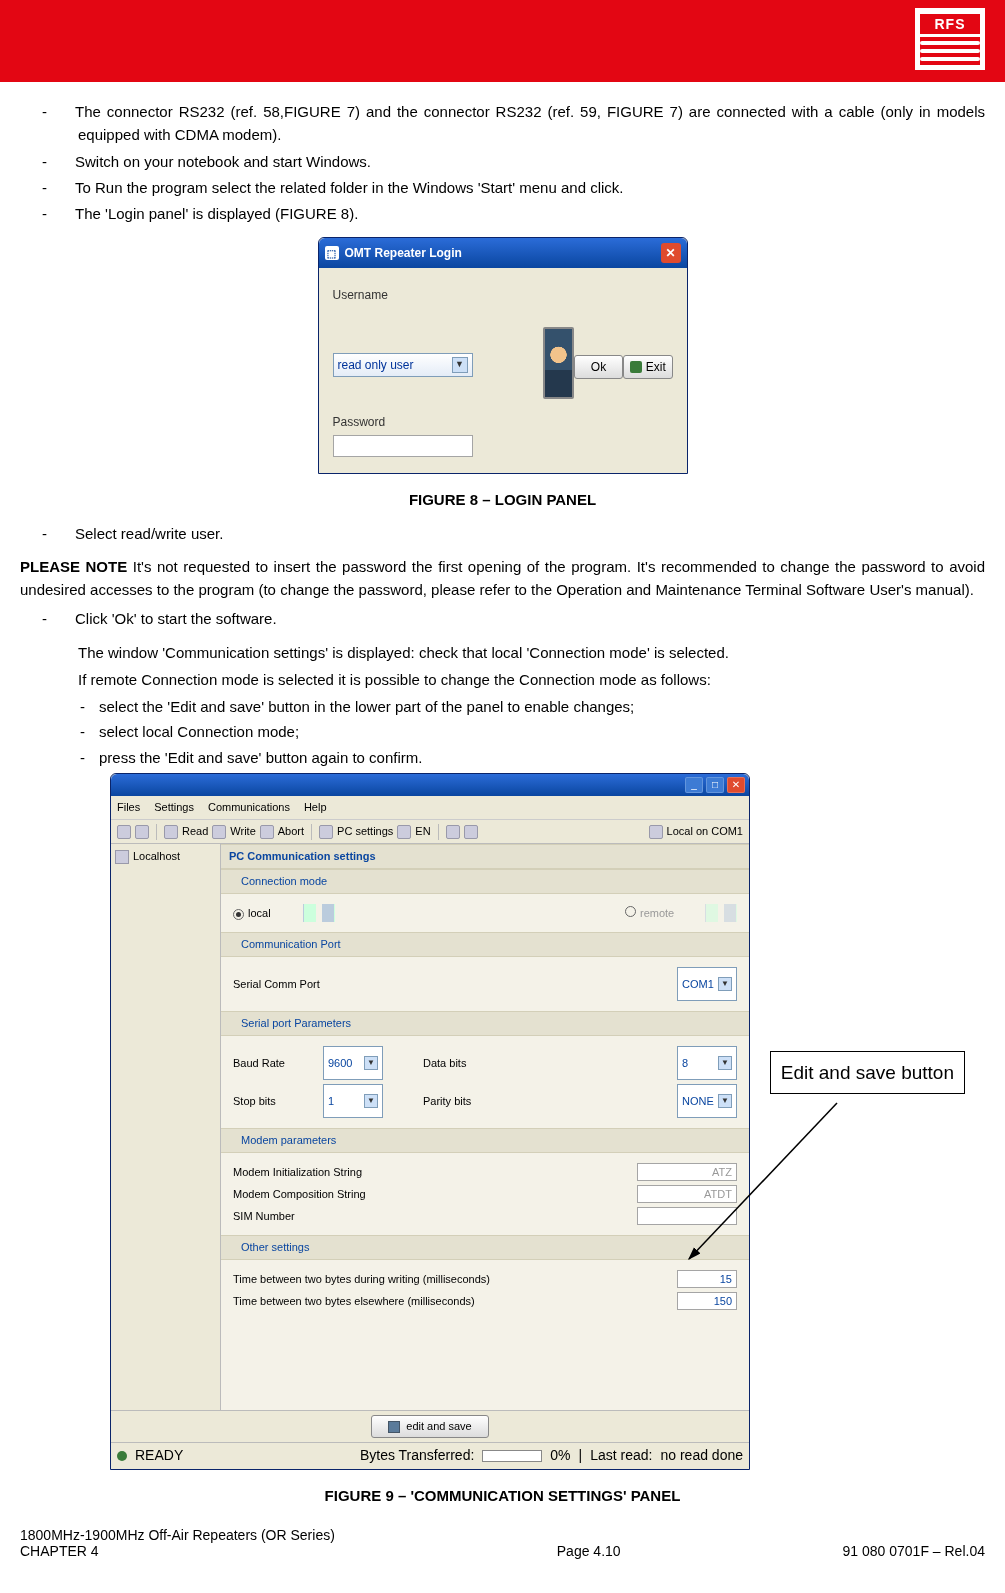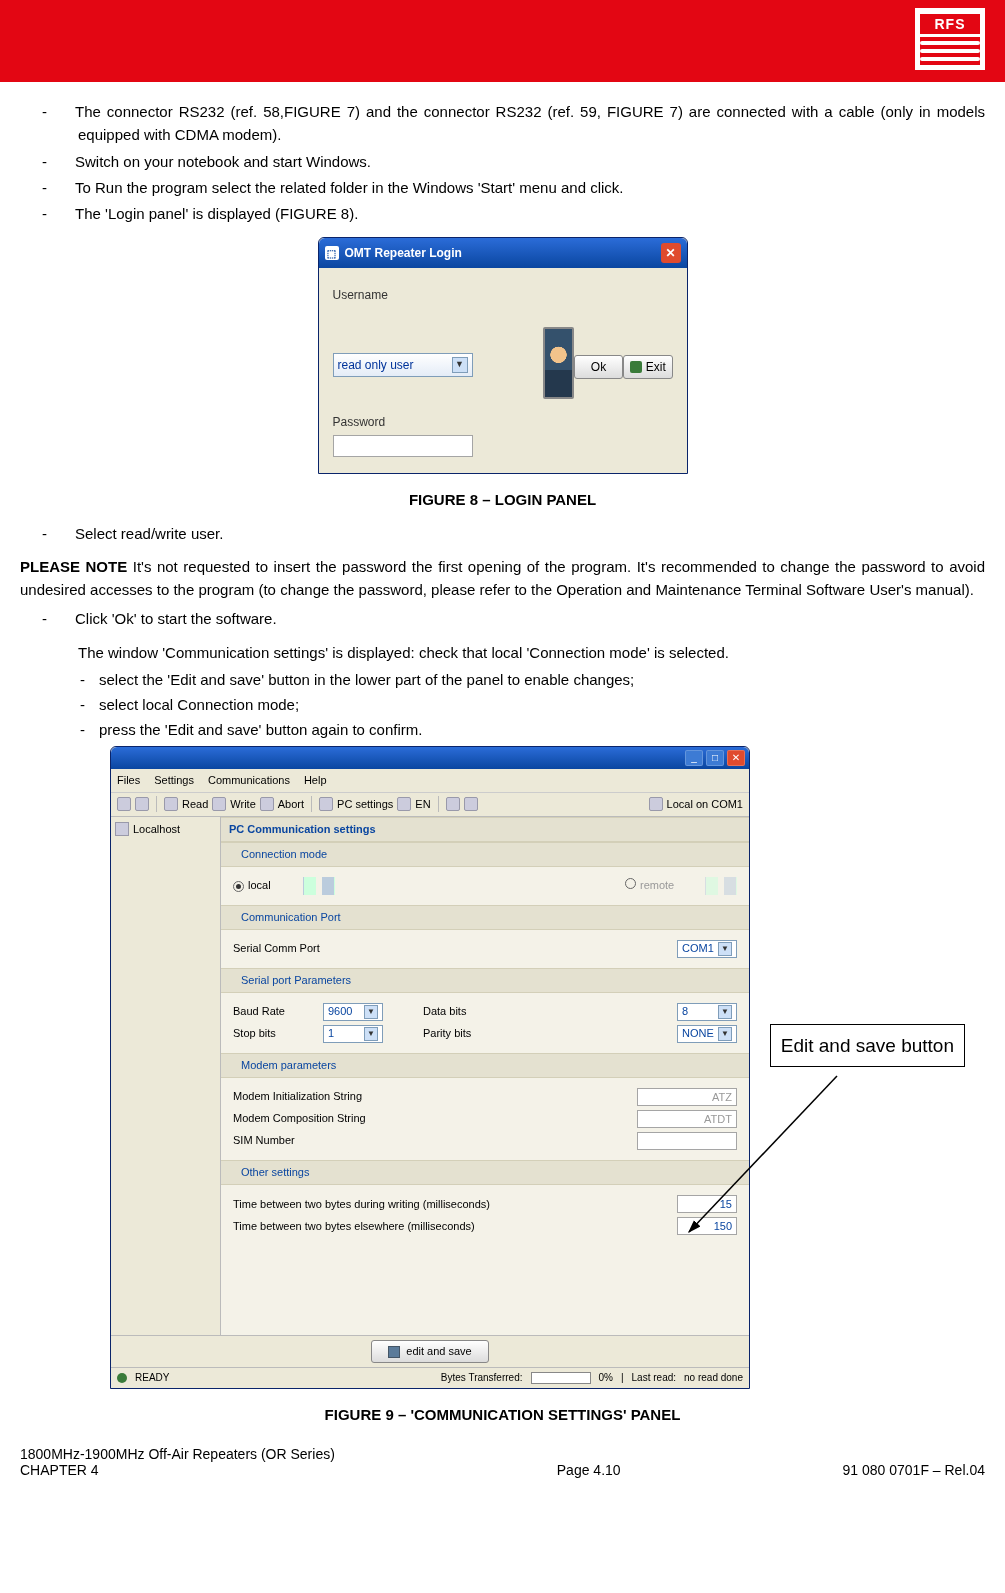--- a/index.html
+++ b/index.html
@@ -158,29 +158,29 @@
   .tree-pane{width:110px;border-right:1px solid #bbb;padding:4px;}
   .tree-item{display:flex;align-items:center;gap:4px;}
   .tree-icn{width:14px;height:14px;background:#ccd;border:1px solid #99a;}
   .cfg-pane{flex:1;padding:0;}
   .sect-hdr{background:#e4e1d0;color:#0a46a0;font-weight:bold;padding:3px 8px;border-top:1px solid #d3cfb8;border-bottom:1px solid #d3cfb8;font-size:11px;}
   .sect-body{padding:6px 12px;background:#f4f2e8;}
   .row2{display:flex;align-items:center;margin:4px 0;gap:10px;}
   .row2 .lbl{flex:0 0 180px;}
   .radio{width:11px;height:11px;border:1px solid #666;border-radius:50%;display:inline-flex;align-items:center;justify-content:center;margin-right:4px;}
   .radio.sel::after{content:"";width:5px;height:5px;background:#333;border-radius:50%;}
-  .drop{height:18px;border:1px solid #7f9db9;background:#fff;min-width:60px;padding:0 4px;display:flex;align-items:center;justify-content:space-between;color:#0a46a0;}
+  .drop{height:34px;border:1px solid #7f9db9;background:#fff;min-width:60px;padding:0 4px;display:flex;align-items:center;justify-content:space-between;color:#0a46a0;}
   .drop .arr{width:14px;height:14px;background:#cde0f7;border:1px solid #7f9db9;font-size:8px;display:flex;align-items:center;justify-content:center;color:#333;}
   .txtin{height:18px;border:1px solid #a5a5a5;background:#fff;min-width:100px;padding:0 4px;color:#0a46a0;display:flex;align-items:center;justify-content:flex-end;}
   .txtin.dis{color:#999;}
   .pc-icns{width:32px;height:18px;background:linear-gradient(90deg,#cfd 40%,transparent 40%),linear-gradient(90deg,transparent 60%,#bcd 60%);border:1px solid transparent;}
   .edit-save-bar{border-top:1px solid #bbb;display:flex;justify-content:center;padding:4px 0;}
   .edit-save-btn{border:1px solid #888;background:linear-gradient(#fff,#dcdcdc);padding:2px 16px;display:flex;align-items:center;gap:6px;border-radius:3px;font-size:11px;}
   .es-icn{width:12px;height:12px;background:#5b7b9a;border:1px solid #456;}
-  .status-bar{border-top:1px solid #bbb;display:flex;align-items:center;padding:2px 6px;font-size:10px;gap:8px;}
+  .status-bar{border-top:1px solid #bbb;display:flex;align-items:center;padding:2px 6px;font-size:14px;gap:8px;}
   .status-bar .led{width:10px;height:10px;background:#3a7b3a;border-radius:50%;}
   .prog{width:60px;height:12px;border:1px solid #888;background:#fff;}
   .callout{
     position:absolute; right:20px; top:278px; border:1.5px solid #000; padding:6px 10px;
     background:#fff; font-size:19px;
   }
   .callout-line{
     position:absolute; right:146px; top:328px; width:160px; height:160px;
     overflow:visible;
   }
@@ -251,20 +251,21 @@
   <ul class="dash">
     <li>Select read/write user.</li>
   </ul>
 
   <p class="note-para"><span class="note-bold">PLEASE NOTE</span><span> It's not requested to insert the password the first opening of the program. It's recommended to change the password to avoid undesired accesses to the program (to change the password, please refer to the Operation and Maintenance Terminal Software User's manual).</span></p>
 
   <ul class="dash">
     <li>Click 'Ok' to start the software.</li>
   </ul>
   <div class="indent-cont">The window 'Communication settings' is displayed: check that local 'Connection mode' is selected.</div>
+  <div class="indent-cont">If remote Connection mode is selected it is possible to change the Connection mode as follows:</div>
   <ul class="sub-dash">
     <li>select the 'Edit and save' button in the lower part of the panel to enable changes;</li>
     <li>select local Connection mode;</li>
     <li>press the 'Edit and save' button again to confirm.</li>
   </ul>
 
   <div class="fig9-area">
     <div class="comm-win">
       <div class="comm-title">
         <div class="tb">_</div>

